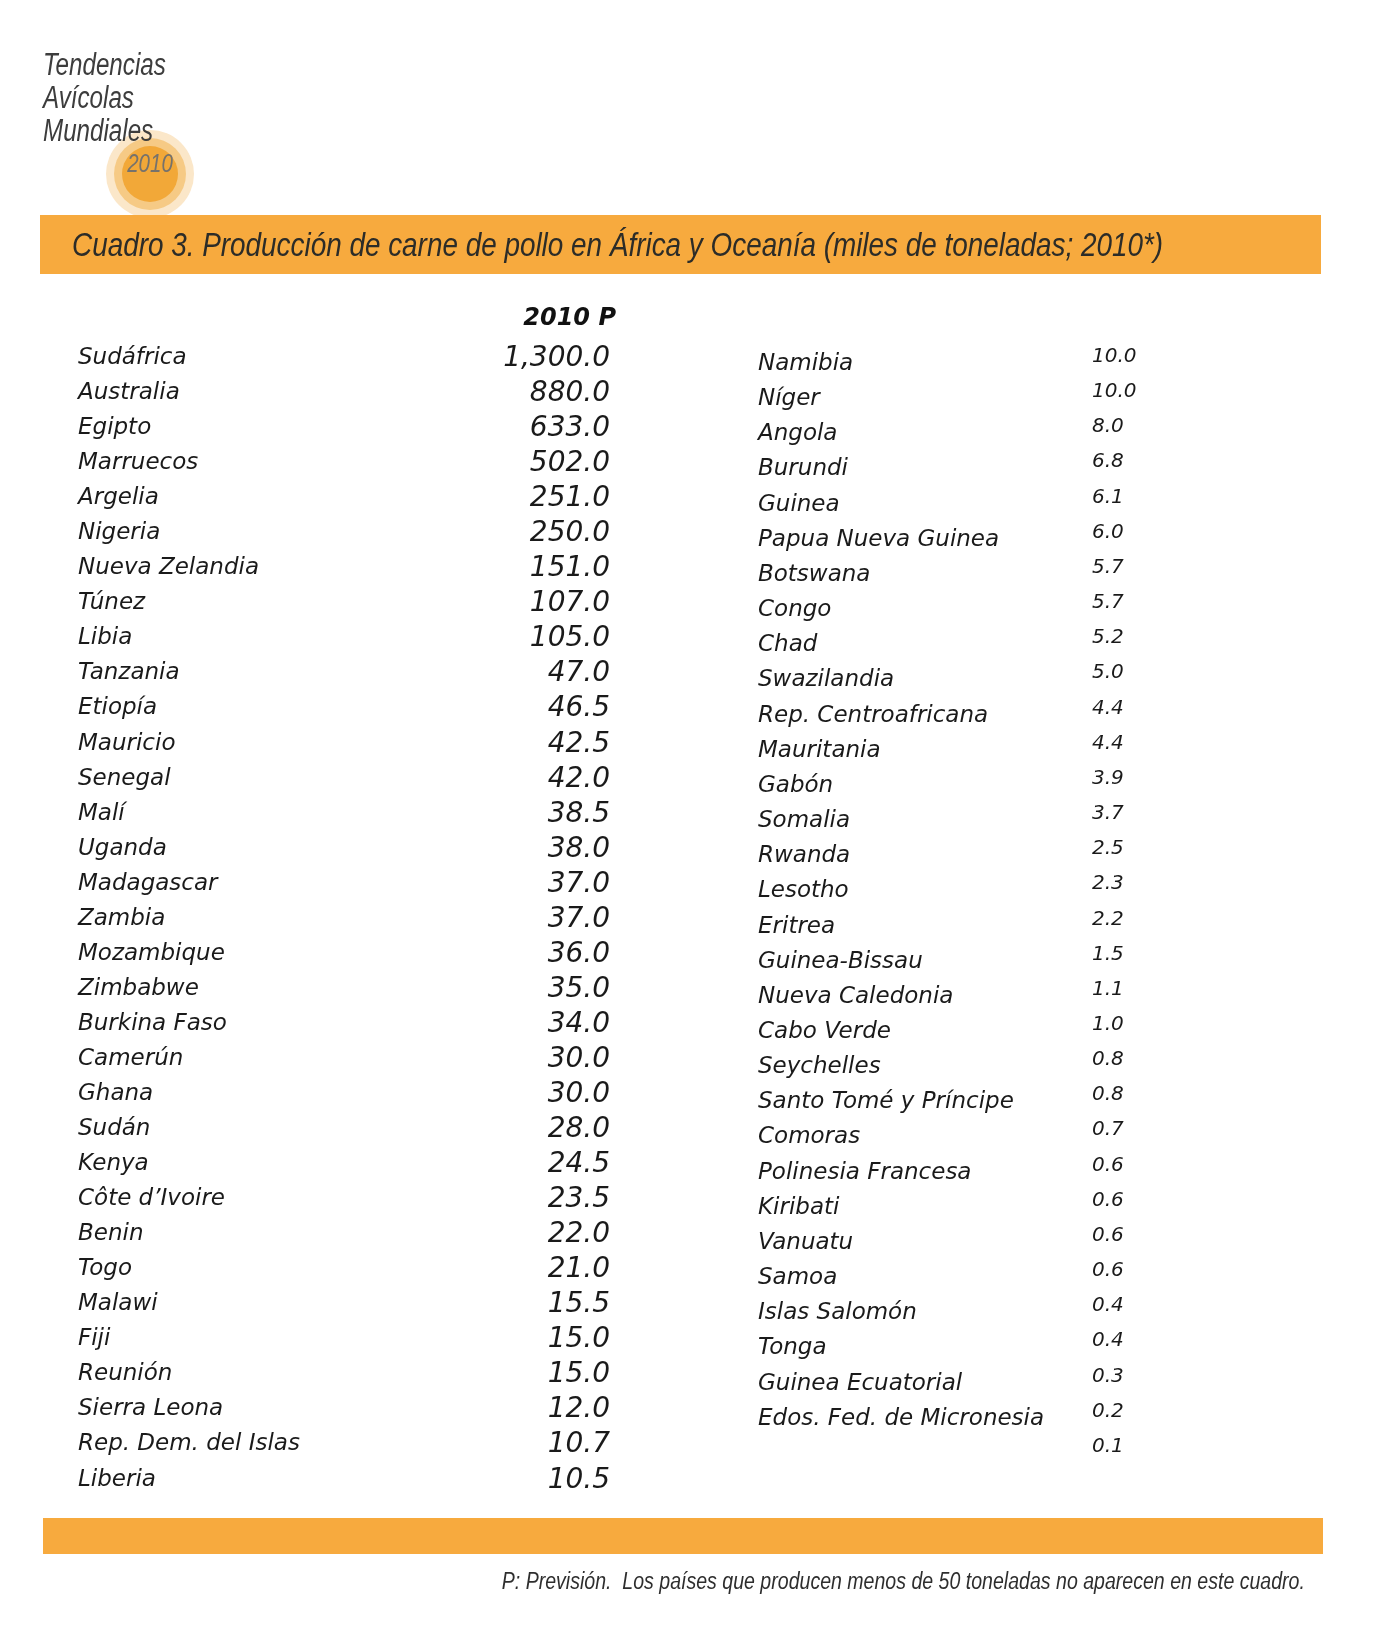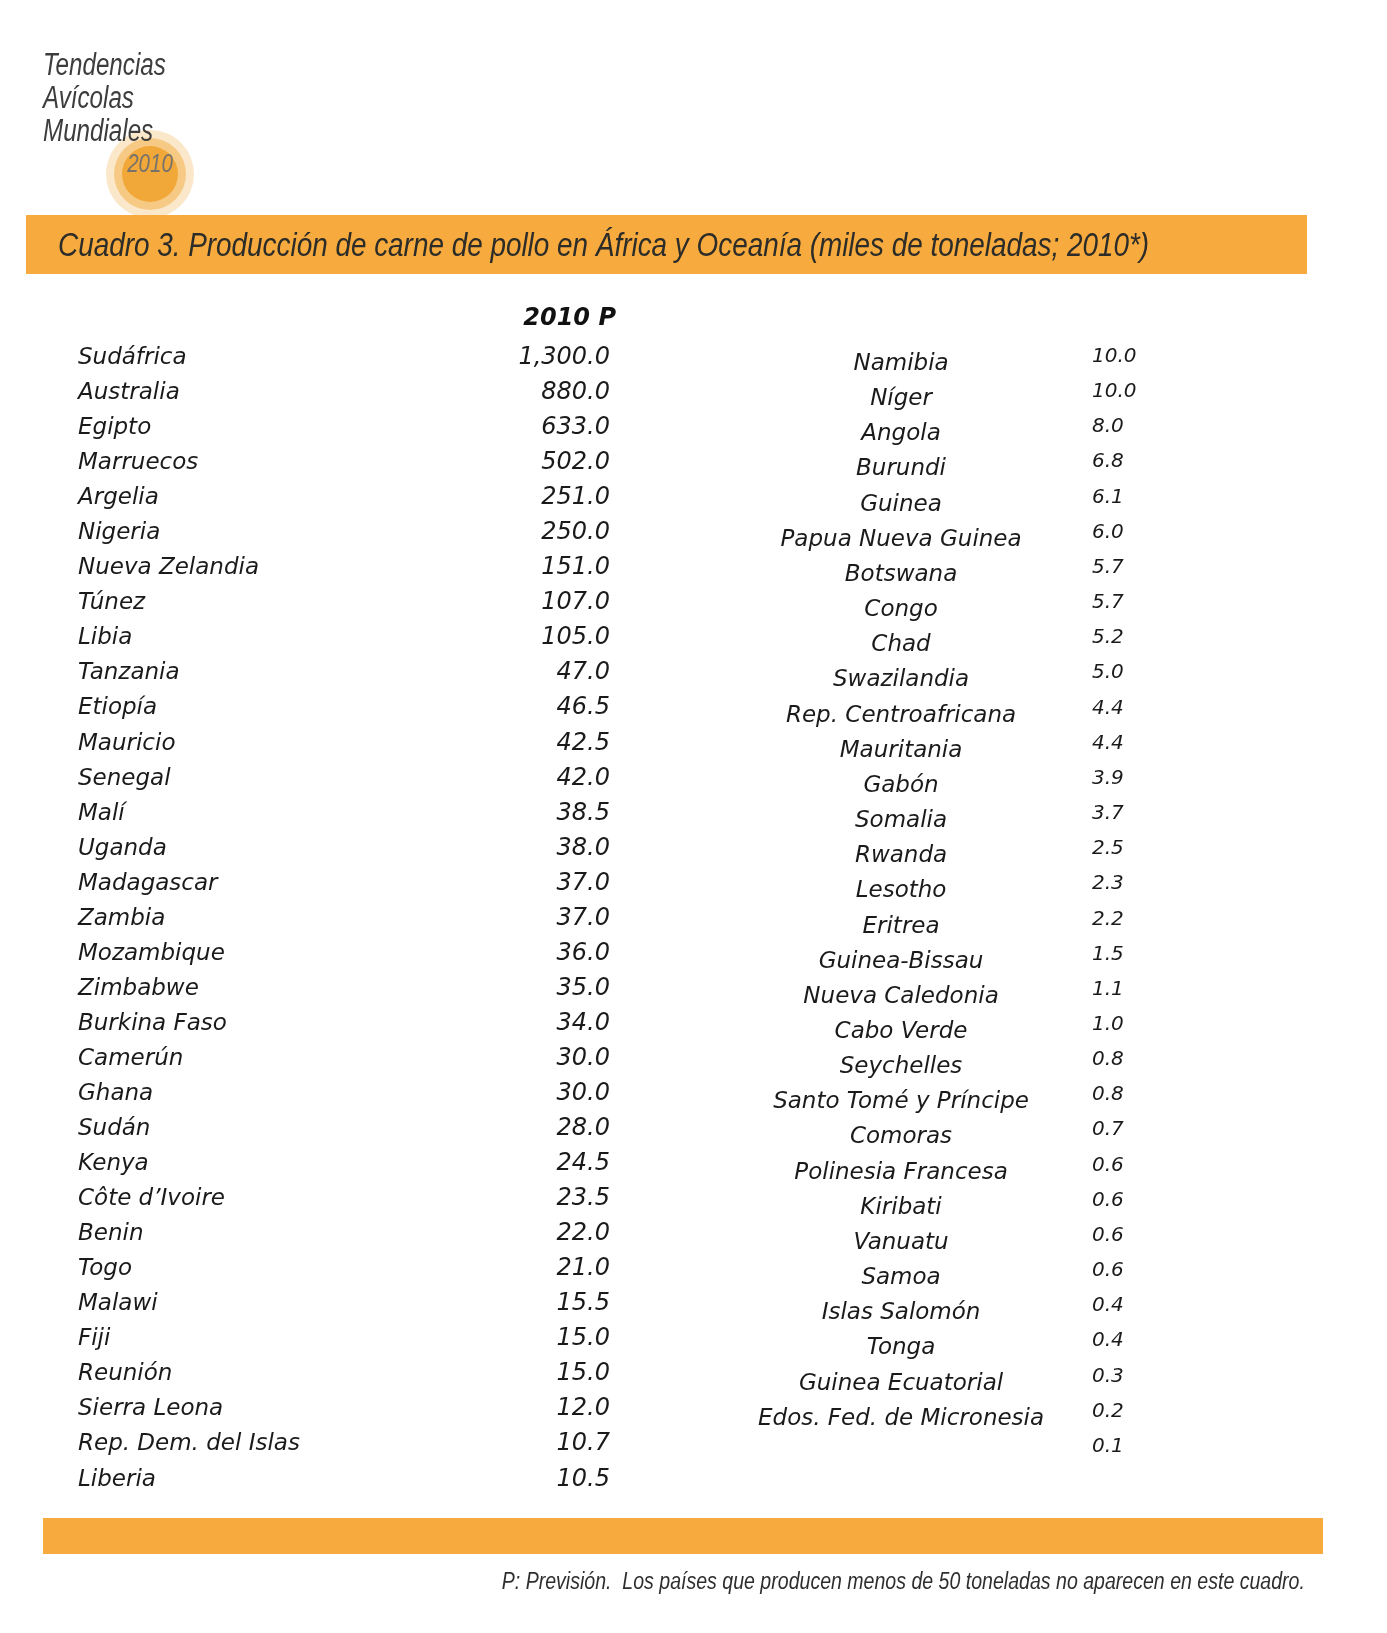--- a/index.html
+++ b/index.html
@@ -31,21 +31,21 @@
   }
   .logo-year {
     position: absolute; left: 118px; top: 149px; width: 64px; z-index: 3;
     font-family: "Liberation Sans", sans-serif;
     font-size: 25px; color: #76726c; text-align: center;
     transform: scaleX(0.82); transform-origin: center top;
   }
 
   
   .banner {
-    position: absolute; left: 26px; top: 215px;
+    position: absolute; left: 40px; top: 215px;
     width: 1281px; height: 59px;
   }
   .banner-title {
     position: absolute; left: 32px; top: 50%;
     transform: translateY(-52%) scaleX(0.82);
     transform-origin: left center;
     font-family: "Liberation Sans", sans-serif;
     font-size: 34px; color: #2c2c28;
     white-space: nowrap;
   }
@@ -53,24 +53,24 @@
   
   .col-header {
     position: absolute; left: 316px; top: 303px; width: 300px;
     text-align: right; font-size: 24px; font-weight: bold; color: #111111;
   }
   .list { position: absolute; }
   .list .row { white-space: nowrap; }
 
   .names-left  { left: 78px;  top: 339px; font-size: 23px; }
   .names-left  .row { height: 35.06px; line-height: 35.06px; }
-  .values-left { left: 410px; top: 339px; width: 200px; text-align: right; font-size: 24px; }
+  .values-left { left: 410px; top: 339px; width: 200px; text-align: right; font-size: 28px; }
   .values-left .row { height: 35.06px; line-height: 35.06px; }
 
-  .names-right  { left: 758px; top: 345px; font-size: 23px; text-align: center; }
+  .names-right  { left: 758px; top: 345px; font-size: 23px; }
   .names-right  .row { height: 35.16px; line-height: 35.16px; }
   .values-right { left: 1092px; top: 338px; width: 200px; text-align: left; font-size: 20px; }
   .values-right .row { height: 35.16px; line-height: 35.16px; }
 
   
   .bottom-bar {
     position: absolute; left: 43px; top: 1518px;
     width: 1280px; height: 36px;
   }
   .footnote {

